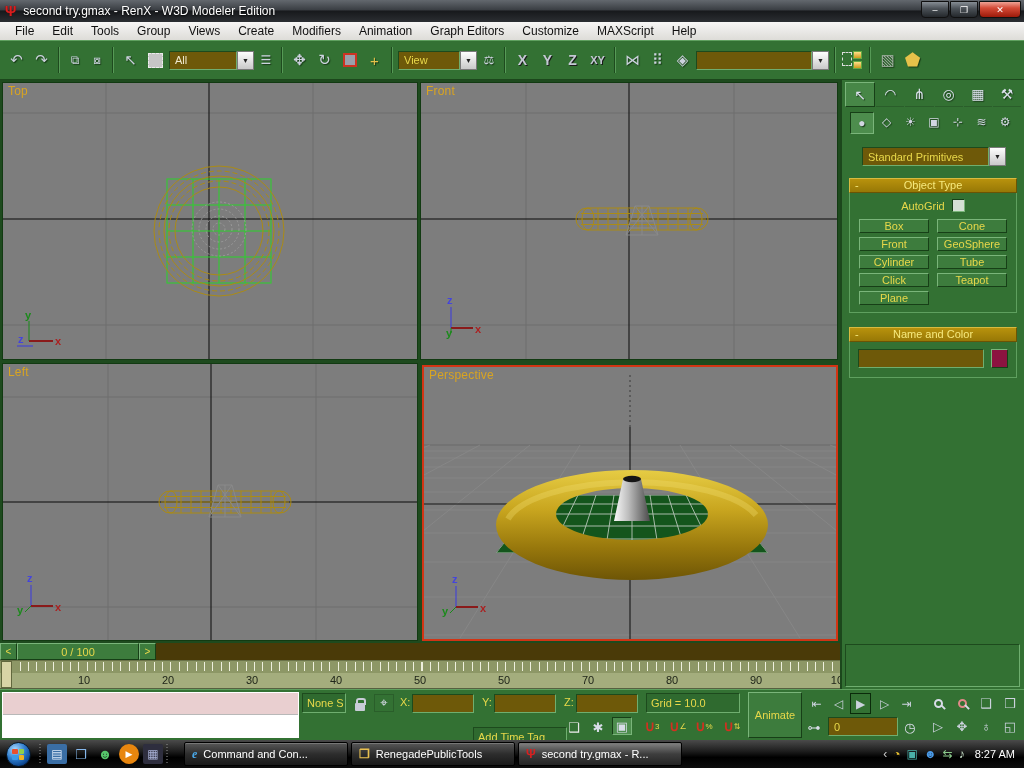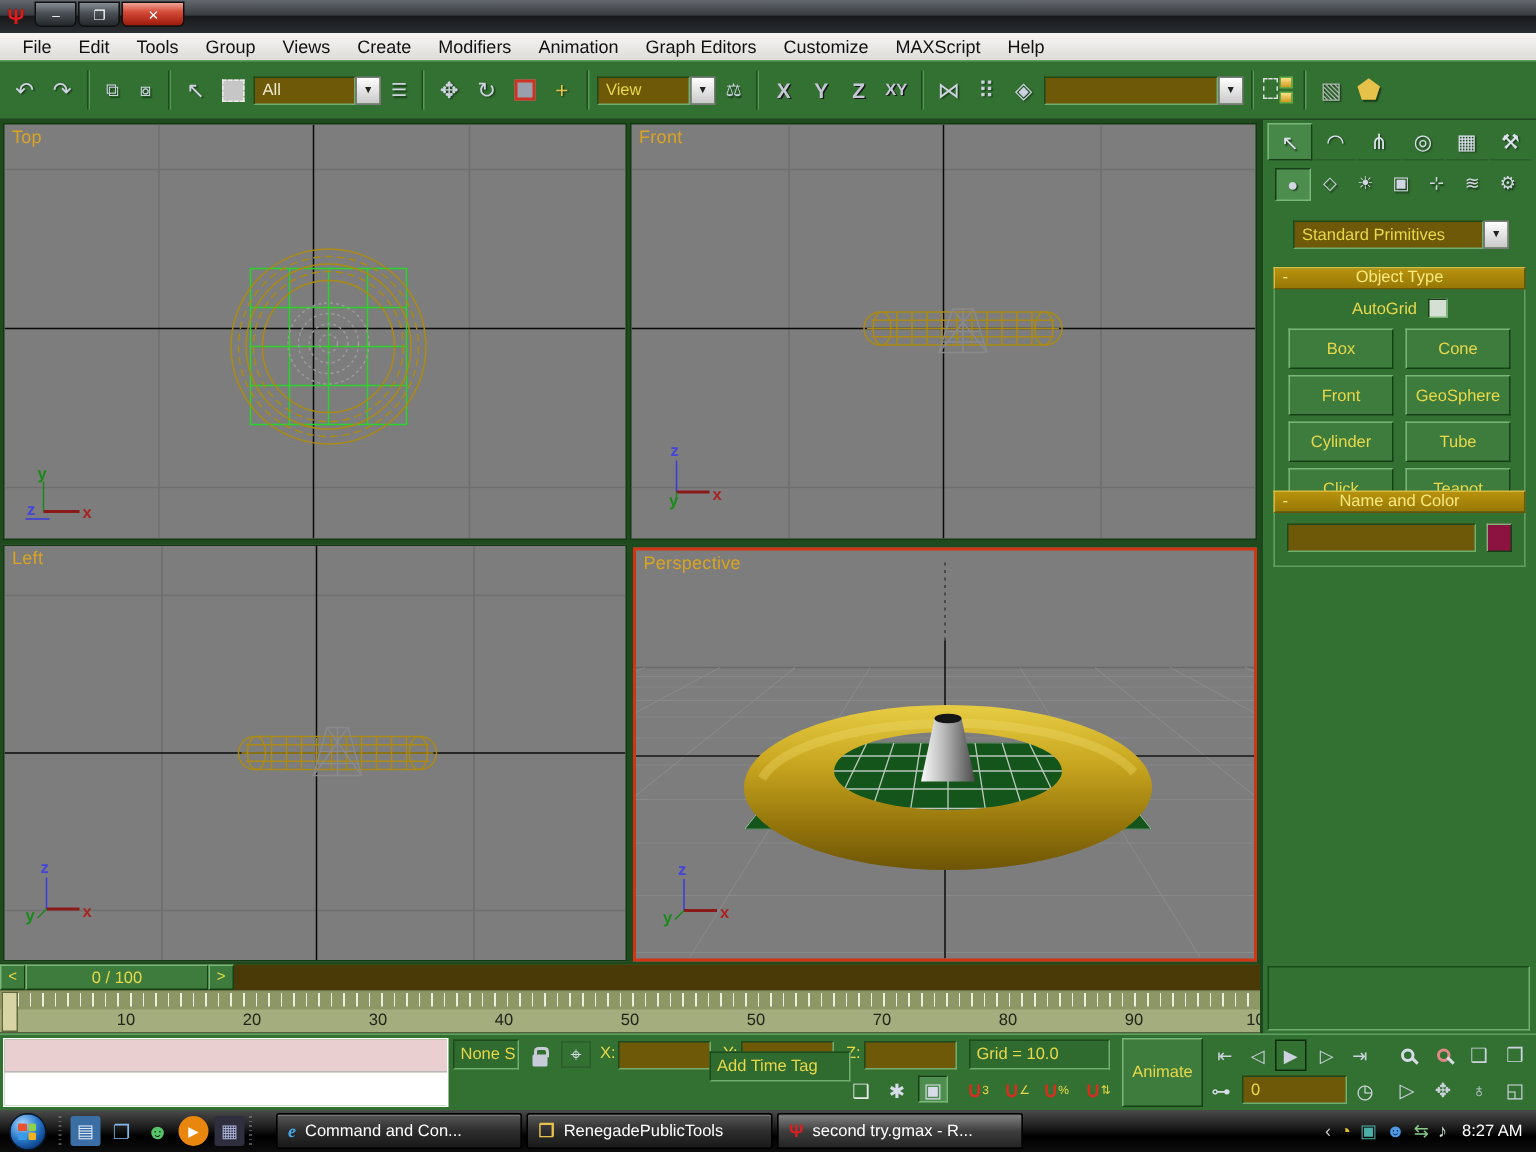--- a/index.html
+++ b/index.html
@@ -48,21 +48,21 @@
 .pdrop{position:absolute;top:67px;left:20px;display:flex;height:19px}
 .pdrop .fld{width:127px;color:#e8d84a}
 .rollout{position:absolute;left:7px;right:7px}
 .roll-hd{height:15px;background:linear-gradient(#b8920d,#977806);border:1px solid;border-color:#d8ba40 #6a5404 #6a5404 #d8ba40;color:#f6e97e;display:flex;font-size:11px;line-height:13px}
 .roll-min{width:18px;padding-left:5px}
 .roll-title{flex:1;text-align:center;margin-right:18px}
 .roll-bd{border:1px solid #5fa05f;border-top:none;padding:5px 3px 7px;background:#337133}
 .autogrid{display:flex;align-items:center;justify-content:center;gap:7px;color:#e8d84a;margin:1px 0 7px}
 .chk{width:13px;height:13px;background:#d4e0d4;border:1px solid;border-color:#173f17 #7ab57a #7ab57a #173f17}
 .otgrid{display:grid;grid-template-columns:1fr 1fr;gap:4px 8px;padding:0 6px}
-.gbtn{height:27px;background:#3d7c3d;border:1px solid;border-color:#7ab57a #173f17 #173f17 #7ab57a;color:#e8d84a;font-size:11px;display:flex;align-items:center;justify-content:center;white-space:nowrap}
+.gbtn{height:14px;background:#3d7c3d;border:1px solid;border-color:#7ab57a #173f17 #173f17 #7ab57a;color:#e8d84a;font-size:11px;display:flex;align-items:center;justify-content:center;white-space:nowrap}
 .ncrow{display:flex;gap:7px;padding:2px 5px;align-items:center}
 .ncfield{flex:1;height:19px}
 .ncswatch{width:17px;height:19px;background:#8c1340;border:1px solid;border-color:#7ab57a #173f17 #173f17 #7ab57a}
 .panel-bottom-box{position:absolute;left:3px;right:4px;top:564px;height:43px;border:1px solid;border-color:#1d4a1d #6fae6f #6fae6f #1d4a1d}
 
 .timeslider{position:absolute;top:643px;left:0;width:840px;height:17px;background:#4a3a08;display:flex}
 .ts-btn{width:17px;background:#3d7c3d;border:1px solid;border-color:#7ab57a #173f17 #173f17 #7ab57a;color:#e8d84a;font-size:10px;display:flex;align-items:center;justify-content:center}
 .ts-slider{width:122px;background:#3d7c3d;border:1px solid;border-color:#7ab57a #173f17 #173f17 #7ab57a;color:#e8d84a;font-size:11px;display:flex;align-items:center;justify-content:center}
 .trackbar{position:absolute;top:660px;left:0;width:840px;height:29px;background:#a4ad7d;overflow:hidden;border-top:1px solid #6a7248;border-bottom:1px solid #566040}
 .tb-upper{position:absolute;top:0;left:0;right:0;height:12px;background:#8d9766}
@@ -115,20 +115,21 @@
 .tic{font-size:12px;display:flex;align-items:center}
 .clock{color:#fff;margin-left:4px}
 </style>
 </head>
 <body>
 
 <div class="app">
 
   <div class="titlebar">
     <span class="tb-appicon">Ψ</span>
+    <span class="tb-title">second try.gmax - RenX - W3D Modeler Edition</span>
     <div class="winbtns">
       <span class="winbtn">–</span>
       <span class="winbtn">❐</span>
       <span class="winbtn close">✕</span>
     </div>
   </div>
 
   <div class="menubar">
     <span class="menu-item">File</span>
     <span class="menu-item">Edit</span>
@@ -450,21 +451,21 @@
         <i class="lock"></i>
       </span>
     <span class="st-ic" style="left:374px;top:4px;border:1px solid #2a5e2a">⌖</span>
     <span style="left:400px;top:6px">X:</span>
     <span class="fld" style="left:412px;top:4px;width:62px;height:19px;position:absolute"></span>
     <span style="left:482px;top:6px">Y:</span>
     <span class="fld" style="left:494px;top:4px;width:62px;height:19px;position:absolute"></span>
     <span style="left:564px;top:6px">Z:</span>
     <span class="fld" style="left:576px;top:4px;width:62px;height:19px;position:absolute"></span>
     <span class="sunk" style="left:646px;top:3px;width:94px;height:20px">Grid = 10.0</span>
-    <span class="sunk" style="left:473px;top:11px;width:94px;height:20px">Add Time Tag</span>
+    <span class="sunk" style="left:473px;top:37px;width:94px;height:20px">Add Time Tag</span>
     <span class="st-ic" style="left:564px;top:28px;color:#e8e8e8">❑</span>
     <span class="st-ic" style="left:588px;top:28px">✱</span>
     <span class="st-ic pressed" style="left:612px;top:27px">▣</span>
     <span class="st-ic magnet" style="left:642px;top:27px">
         <span>∪</span>
         <sup>3</sup>
       </span>
     <span class="st-ic magnet" style="left:668px;top:27px">
         <span>∪</span>
         <sup>∠</sup>

